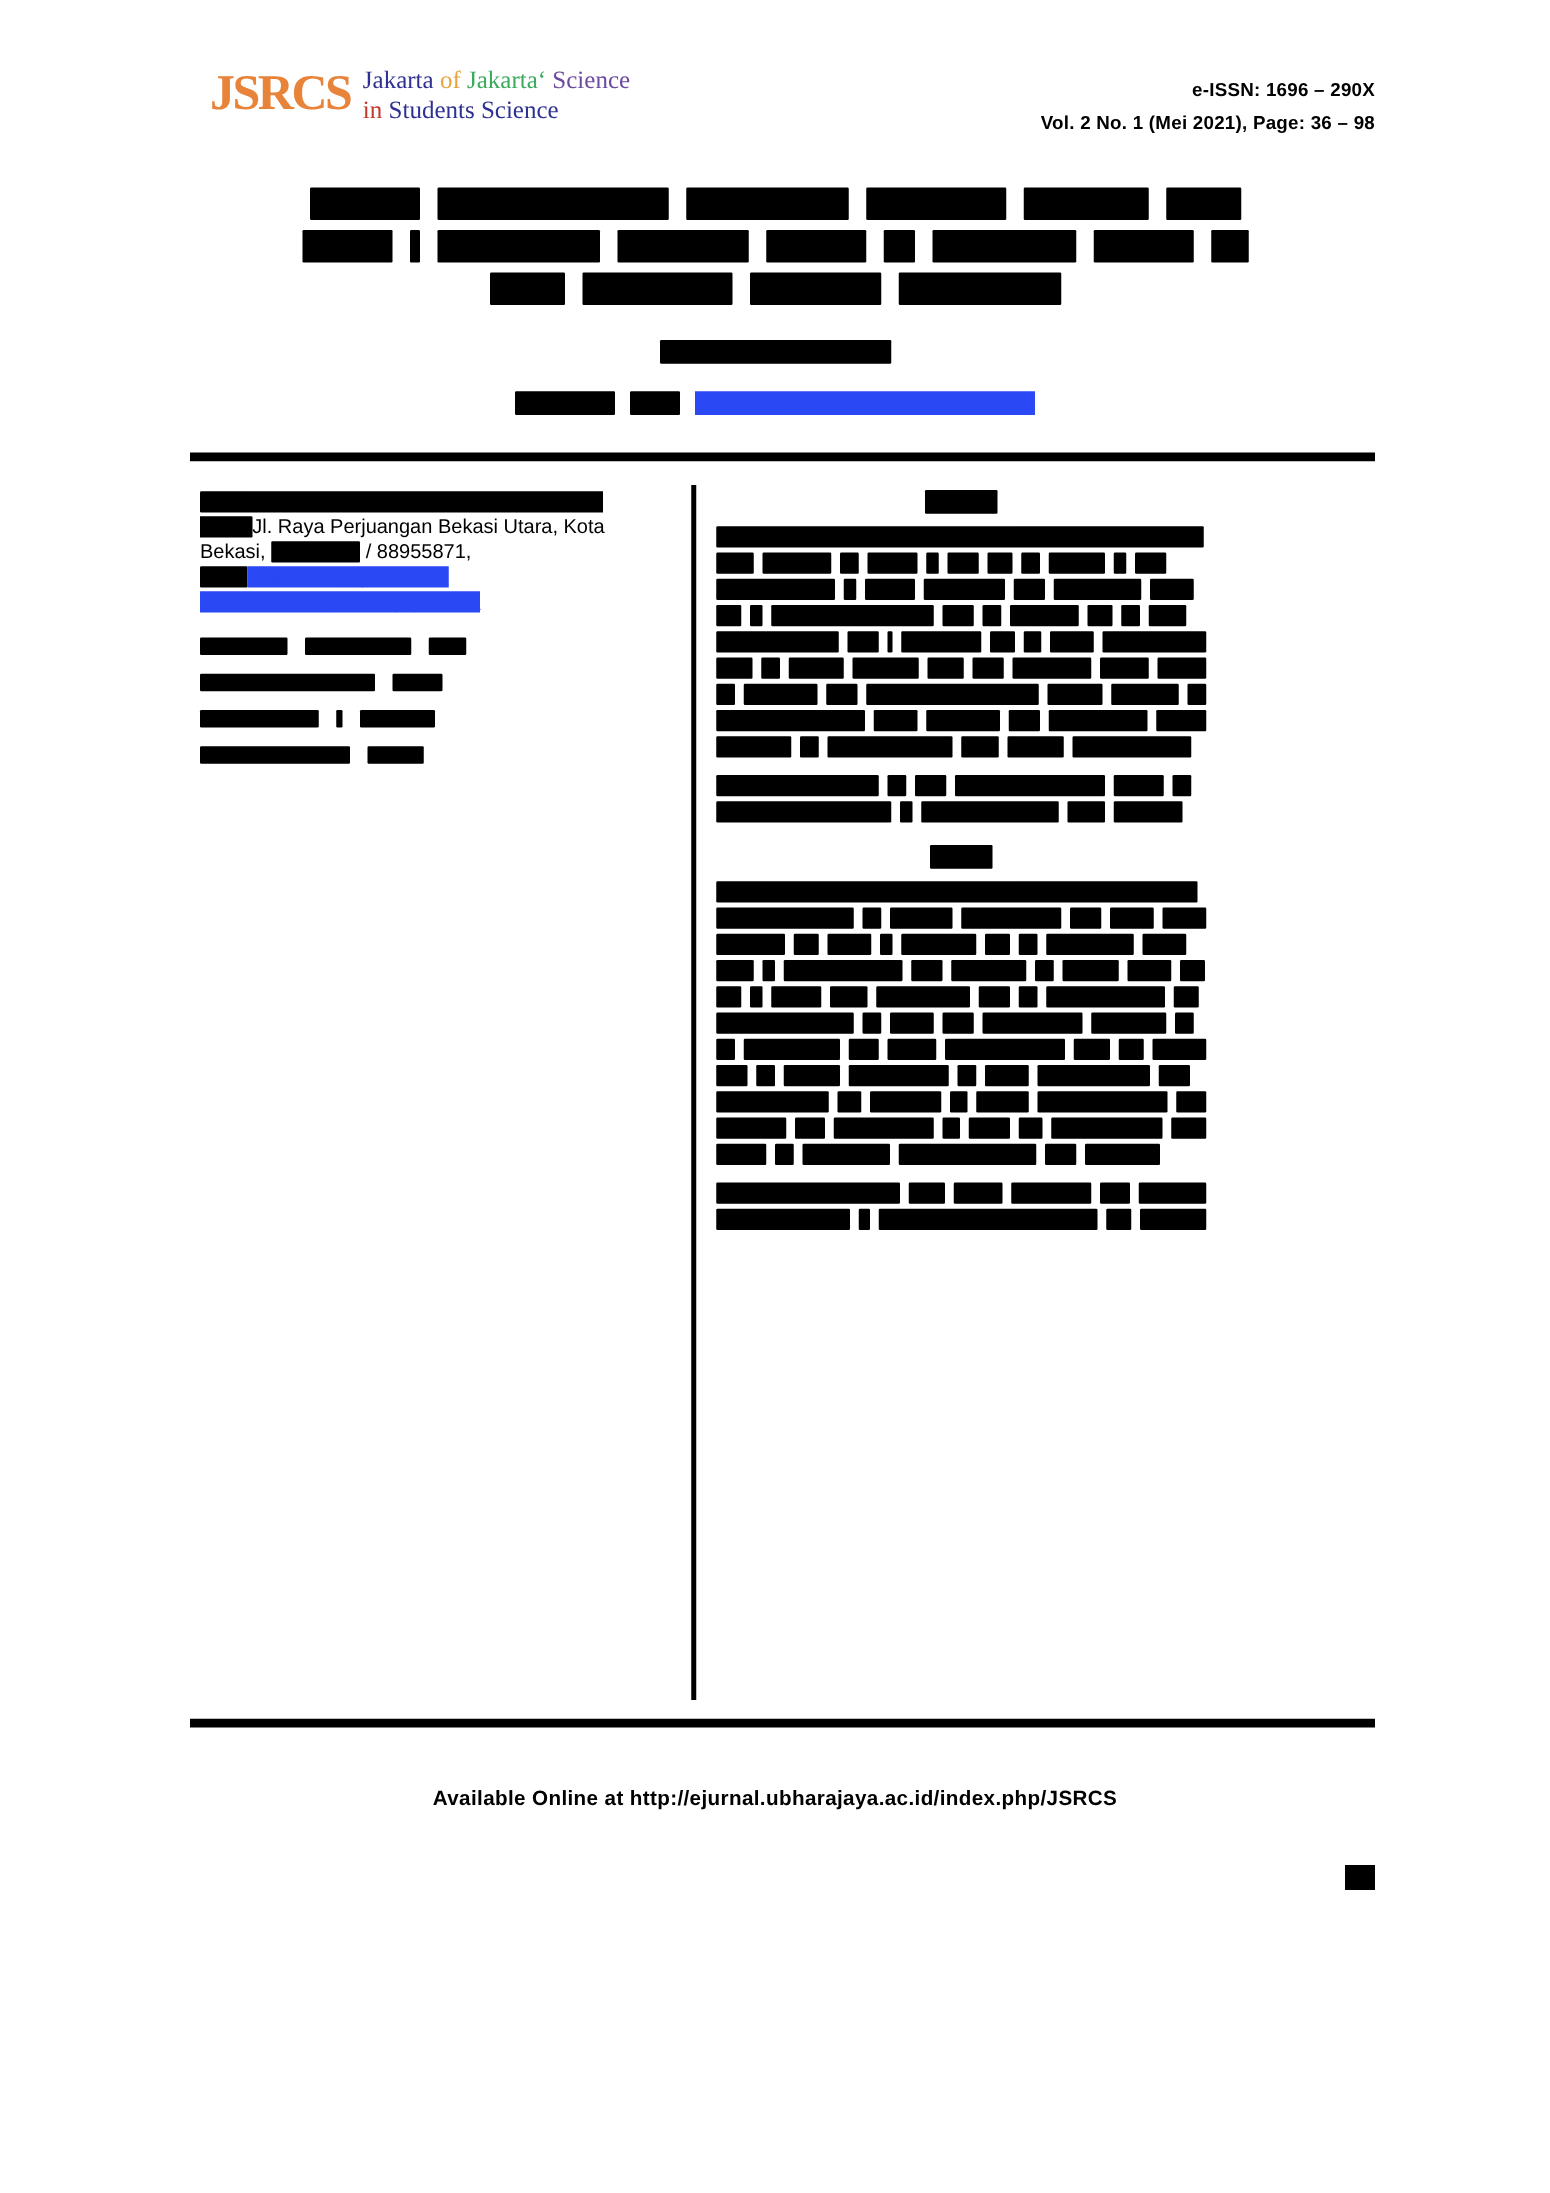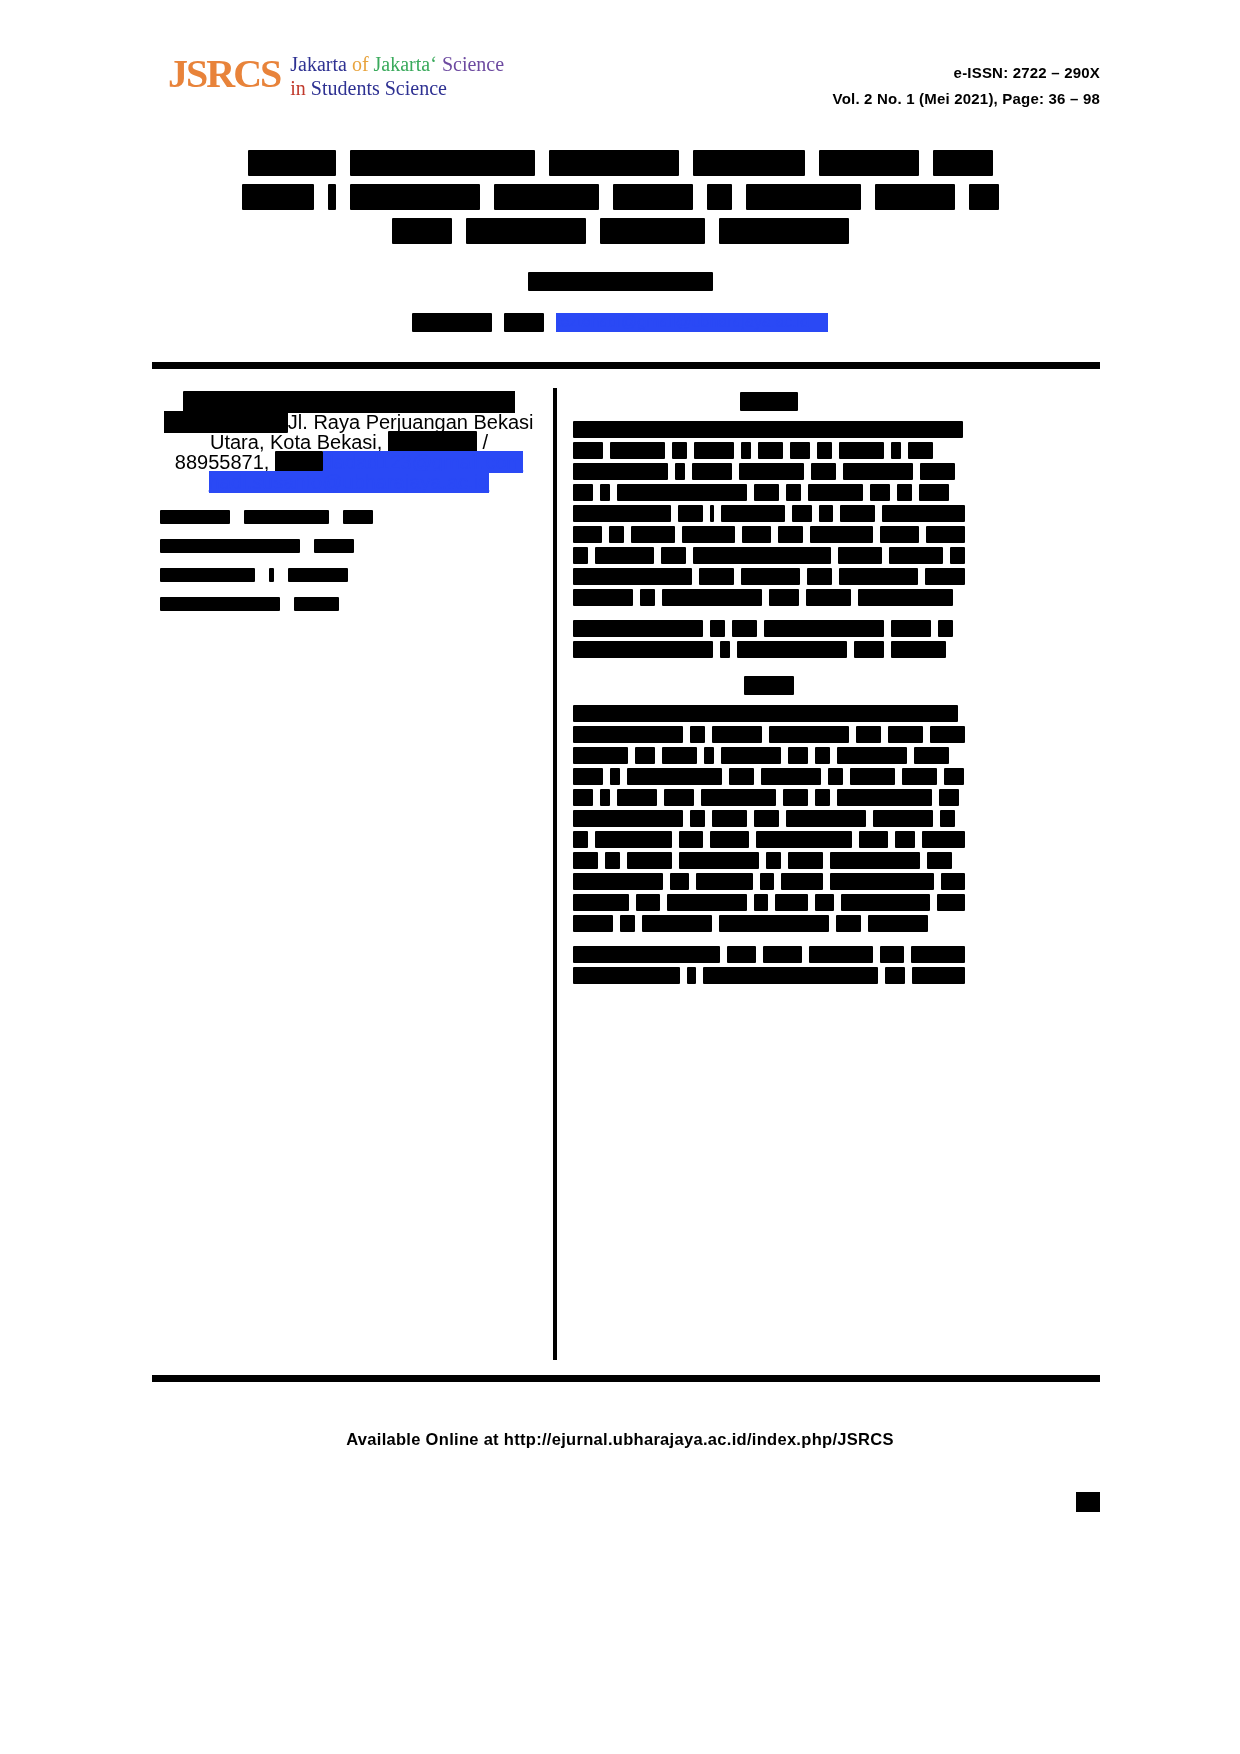--- a/index.html
+++ b/index.html
@@ -127,23 +127,22 @@
     height: 972px;
     background: #000;
   }
 
   
   .col-left {
     position: absolute;
     left: 160px;
     top: 392px;
     width: 378px;
-    font-size: 20px;
+    font-size: 16px;
     line-height: 20px;
-    text-align: center;
   }
   .affil-text {
     position: relative;
     color: #000;
   }
   .affil-text .masked {
     background: #000;
     color: transparent;
     border-radius: 1px;
   }
@@ -220,21 +219,21 @@
         <span class="w4">Science</span>
       </div>
       <div class="l2">
         <span class="w1">in</span>
         <span class="w2">Students</span>
         <span class="w3">Science</span>
       </div>
     </div>
   </div>
   <div class="issn-block">
-    <div>e-ISSN: 2722 – 290X</div>
+    <div>e-ISSN: 1696 – 290X</div>
     <div>Vol. 2 No. 1 (Mei 2021), Page: 36 – 98</div>
   </div>
 </div>
 
 <div class="title-area">
   <div class="rl-row">
     <span class="rl" style="width:88px"></span>
     <span class="rl" style="width:185px"></span>
     <span class="rl" style="width:130px"></span>
     <span class="rl" style="width:112px"></span>

